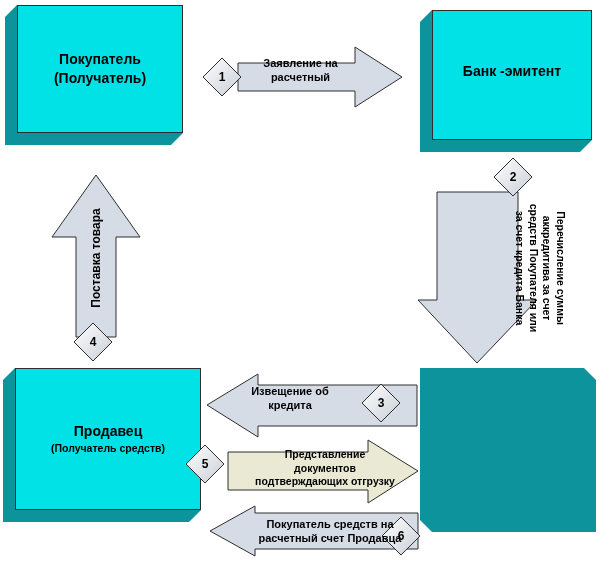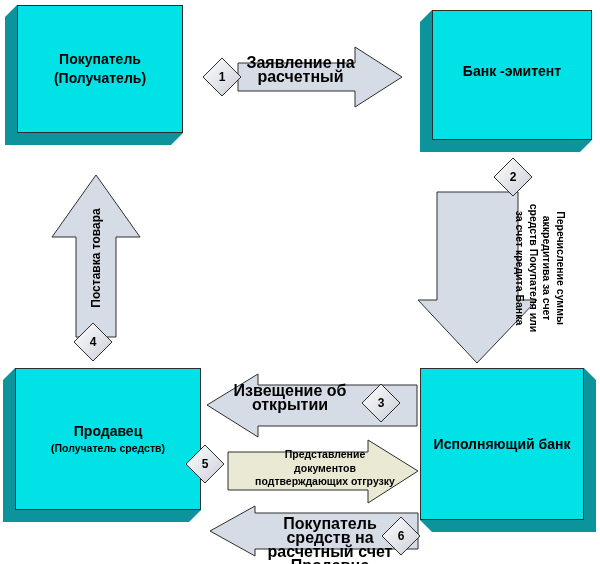--- a/index.html
+++ b/index.html
@@ -19,21 +19,21 @@
   .box-title .sub{font-size:10.5px;line-height:15px;text-align:center;}
   .face.shift-up{padding-bottom:8px;box-sizing:border-box;}
 
   
   svg.layer{position:absolute;left:0;top:0;z-index:2;}
   svg.layer polygon{stroke:var(--outline,#2e2e2e);stroke-width:1;stroke-linejoin:miter;}
 
   
   .lbl{position:absolute;z-index:3;font-weight:bold;color:#000;text-align:center;}
   .lbl .ln{display:block;}
-  .h-lbl{font-size:16px;line-height:14px;}
+  .h-lbl{font-size:11px;line-height:14px;}
   .sm{font-size:10.5px;line-height:13.5px;}
   .v-lbl{display:flex;flex-direction:column;justify-content:center;}
   .num{position:absolute;z-index:4;width:24px;height:16px;font-weight:bold;font-size:12px;line-height:16px;text-align:center;color:#000;}
 </style>
 </head>
 <body>
 
 <div id="canvas">
 
   <div class="box3d dl" style="left:5px;top:5px;width:178px;height:140px">
@@ -60,25 +60,20 @@
     <div class="face">
       <div class="box-title">
         <div>Продавец</div>
         <div class="sub">(Получатель средств)</div>
       </div>
     </div>
   </div>
 
   <div class="box3d dr" style="left:420px;top:368px;width:176px;height:164px">
     <div class="depth"></div>
-    <div class="face">
-      <div class="box-title">
-        <div>Исполняющий банк</div>
-      </div>
-    </div>
   </div>
 
   <svg class="layer" width="600" height="564" viewBox="0 0 600 564">
     <defs>
       <linearGradient id="diamondGrad" x1="0" y1="0" x2="1" y2="1">
         <stop offset="0" stop-color="#ffffff"></stop>
         <stop offset="1" stop-color="#c9ced6"></stop>
       </linearGradient>
     </defs>
 
@@ -104,21 +99,21 @@
 
   <div class="lbl v-lbl sm" style="left:460px;top:242px;width:160px;height:52px;transform:rotate(90deg)">
     <span class="ln">Перечисление суммы</span>
     <span class="ln">аккредитива за счет</span>
     <span class="ln">средств Покупателя или</span>
     <span class="ln">за счет кредита Банка</span>
   </div>
 
   <div class="lbl h-lbl" style="left:220px;top:384px;width:140px">
     <span class="ln">Извещение об</span>
-    <span class="ln">открытии</span>
+    <span class="ln">кредита</span>
   </div>
 
   <div class="lbl v-lbl" style="left:31px;top:250px;width:130px;height:16px;font-size:12px;transform:rotate(-90deg)">
     <span class="ln">Поставка товара</span>
   </div>
 
   <div class="lbl sm" style="left:254px;top:448px;width:142px">
     <span class="ln">Представление</span>
     <span class="ln">документов</span>
     <span class="ln">подтверждающих отгрузку</span>

